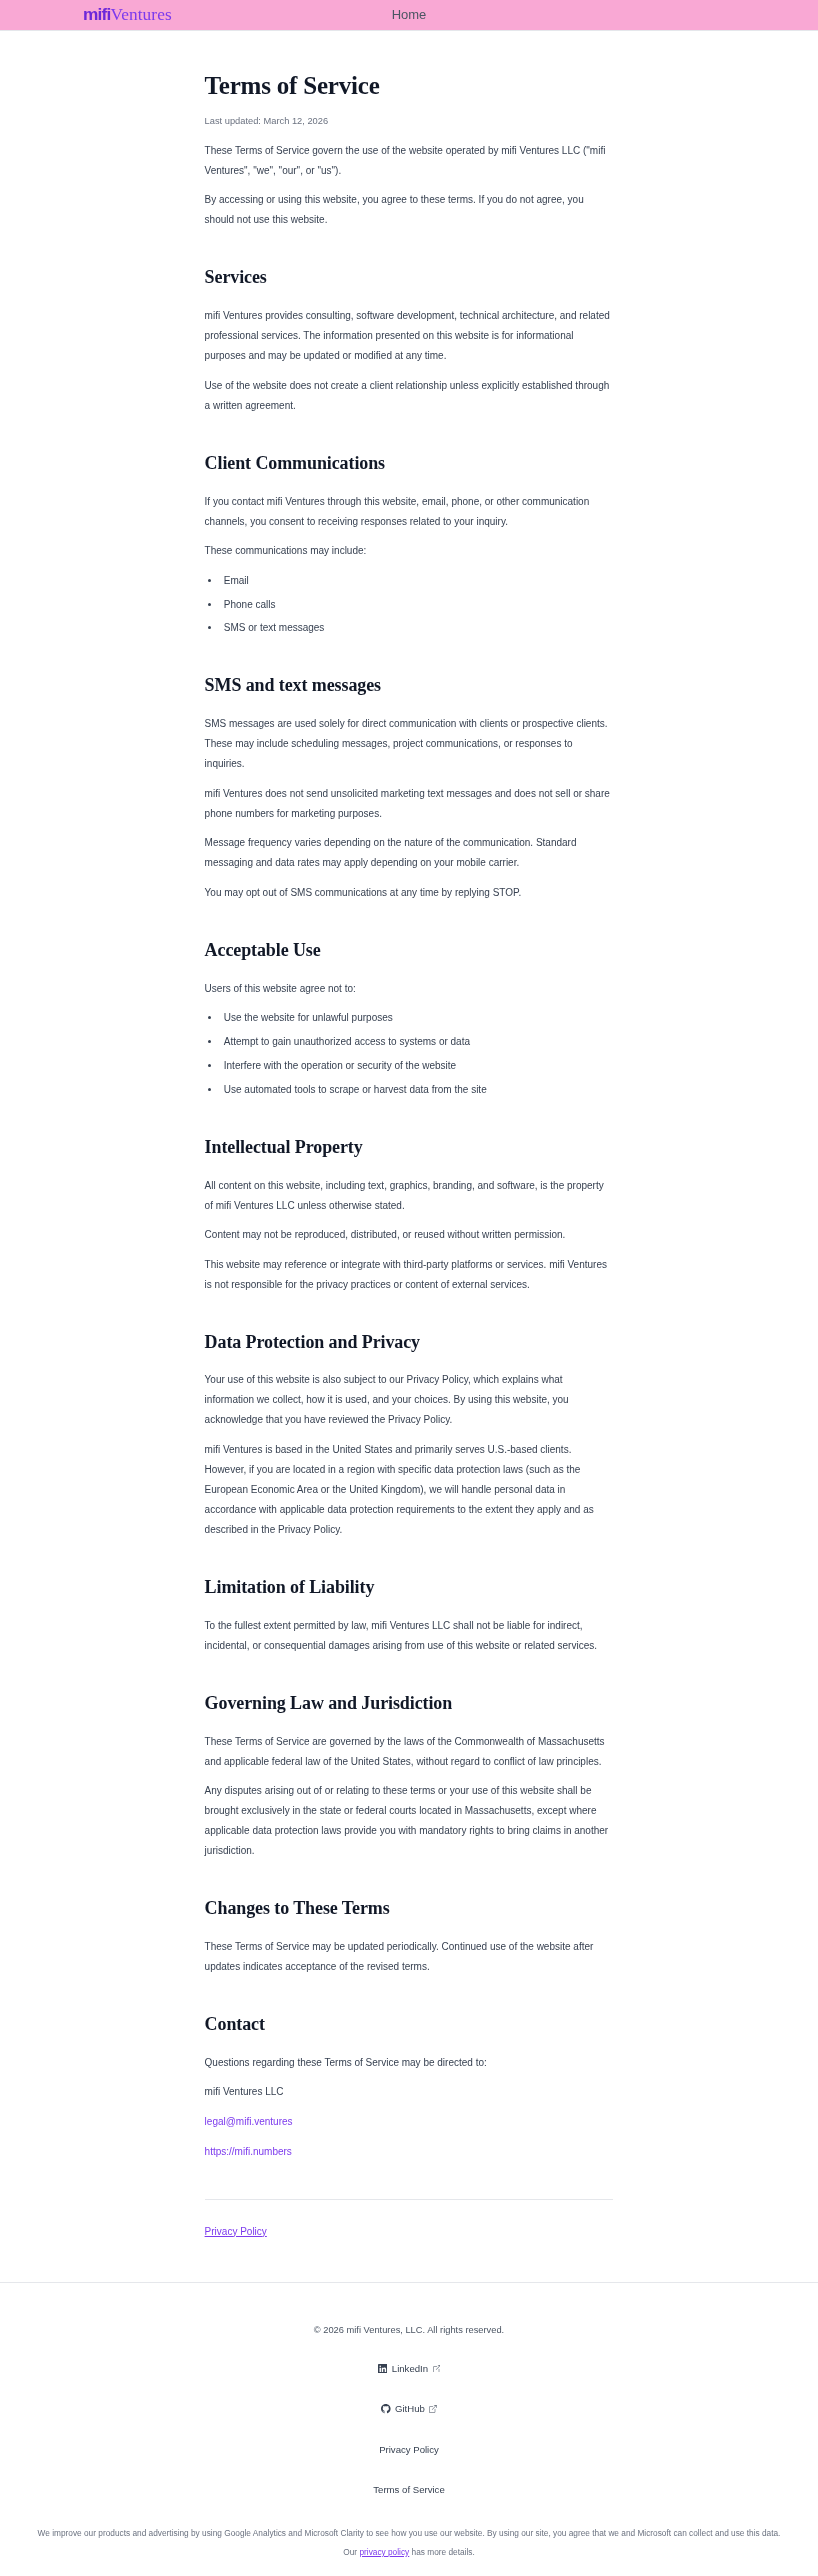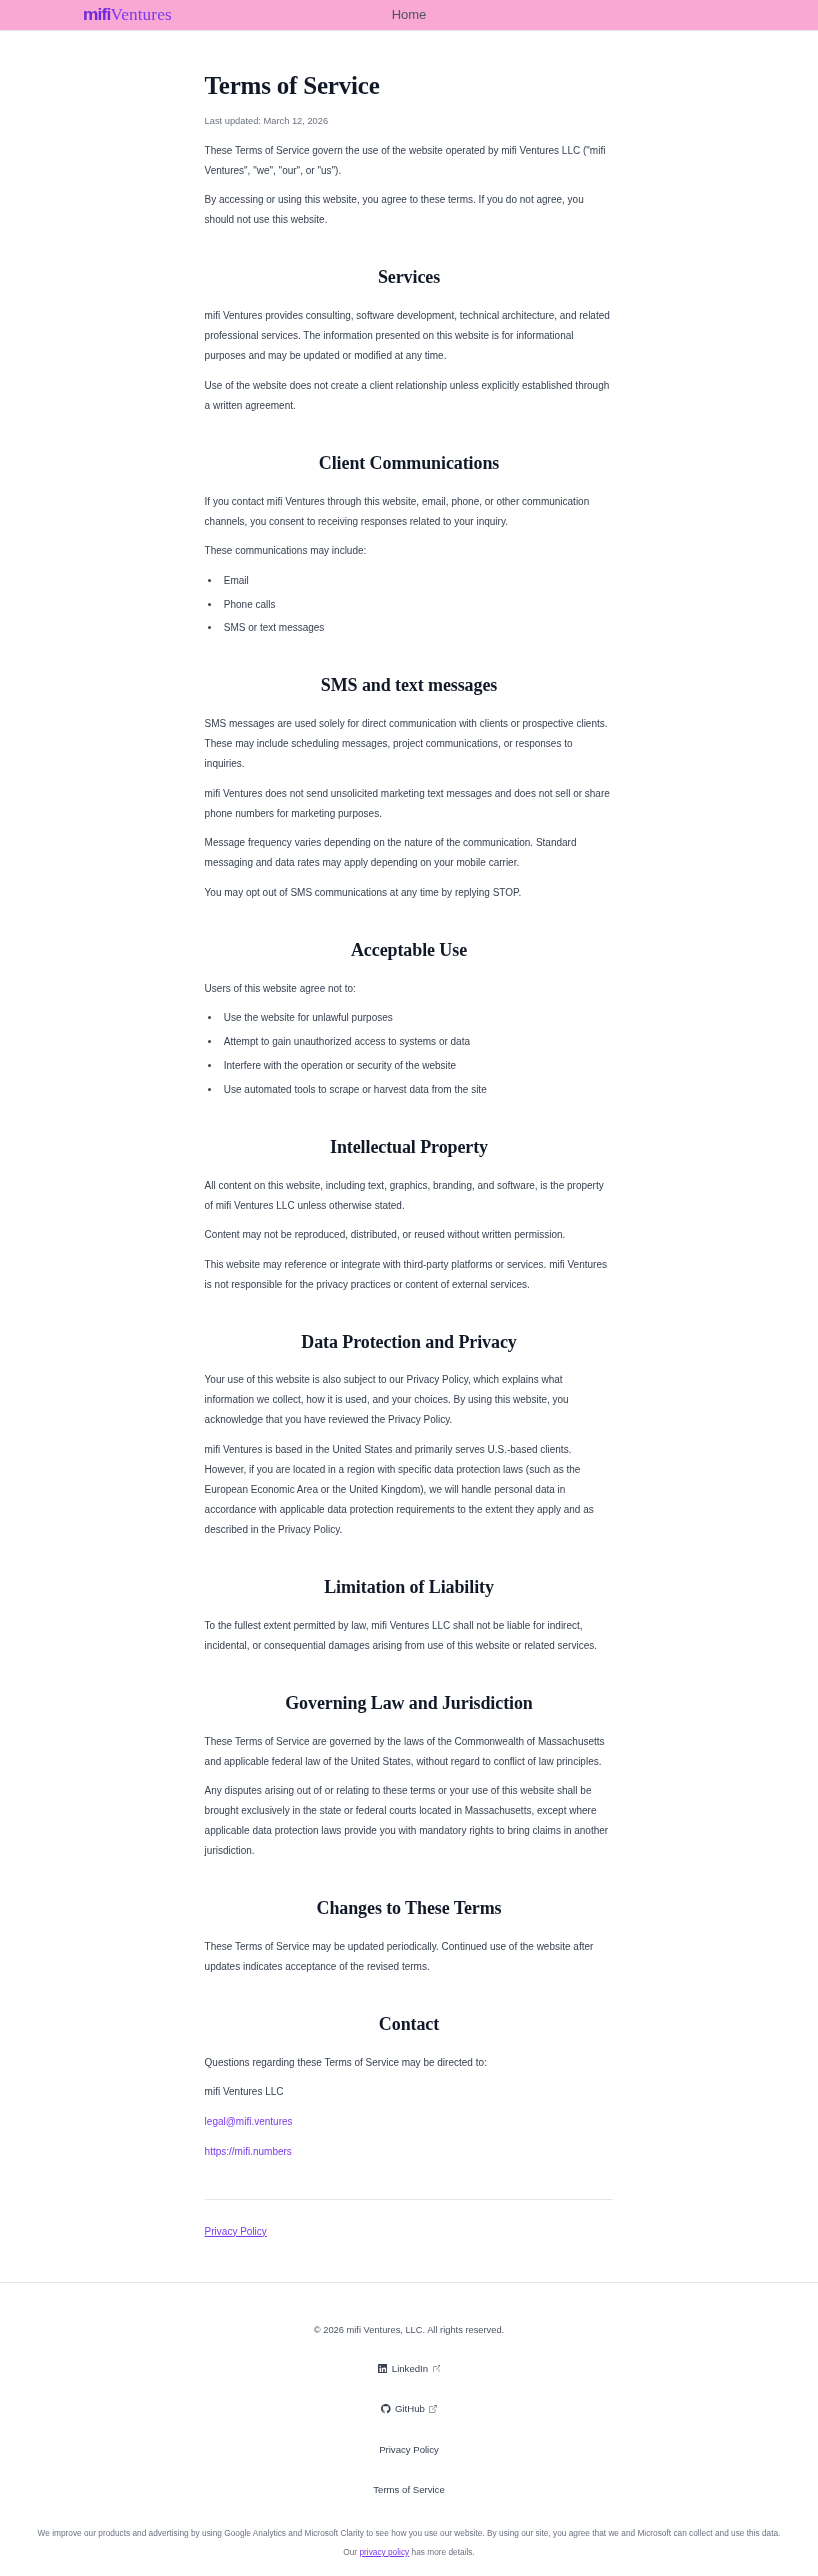--- a/index.html
+++ b/index.html
@@ -75,21 +75,20 @@
   }
   article.tos p { margin: 0 0 9.6px; }
   article.tos section h2 {
     font-family: "Liberation Serif", "DejaVu Serif", serif;
     font-weight: 700;
     font-size: 18px;
     line-height: 1.25;
     color: #111827;
     letter-spacing: -0.1px;
     margin: 36px 0 17.3px;
-    text-align: center;
   }
   article.tos ul {
     margin: 6.4px 0 11.5px;
     padding-left: 16px;
   }
   article.tos li { margin: 0 0 3.8px; padding-left: 3.2px; }
   a.inline-link { color: #7c3aed; }
   hr.content-divider {
     border: none;
     border-top: 0.6px solid #e5e7eb;

